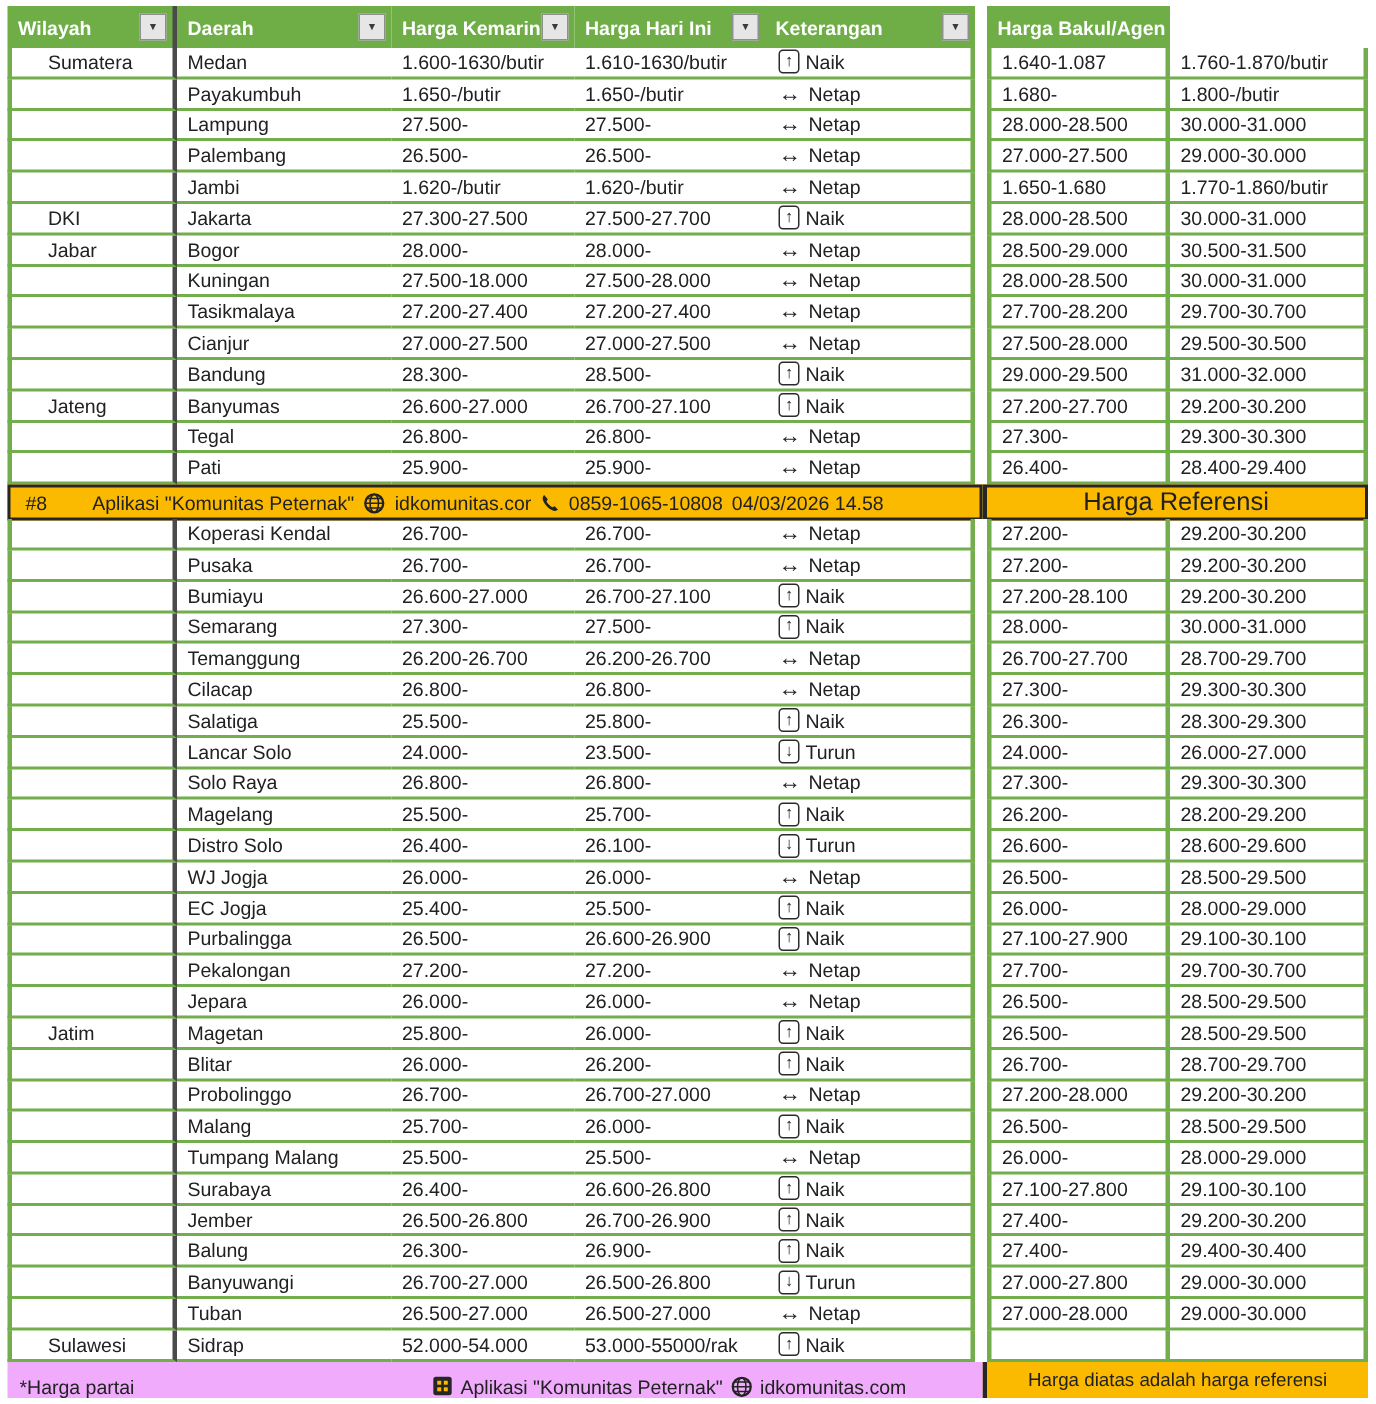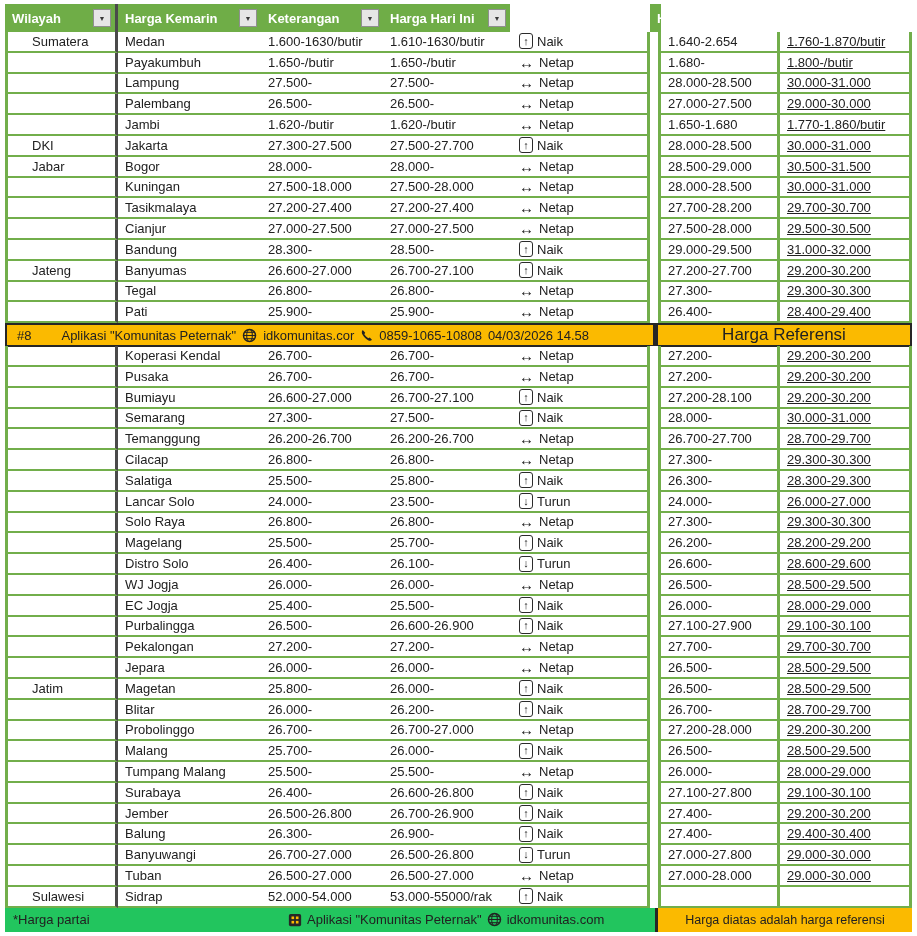--- a/index.html
+++ b/index.html
@@ -18,89 +18,95 @@
       color:#3a3a3a;font-size:7px;display:flex;align-items:center;justify-content:center;
       flex:none;cursor:pointer;}
   
   .row{height:20.8px;font-size:13px;}
   .c{display:flex;align-items:center;padding-left:7px;border-bottom:2px solid #72AE4B;
      white-space:nowrap;overflow:hidden;}
   .c-wilayah{border-left:3px solid #72AE4B;border-right:3px solid #4a4a4a;padding-left:24px;}
   .c-ket{border-right:3px solid #72AE4B;padding-left:9px;}
   .gapcell{background:#fff;}
   .c-bakul{border-left:3px solid #72AE4B;border-right:3px solid #72AE4B;}
-  .c-toko{border-right:3px solid #72AE4B;text-decoration:underline;}
+  .c-toko{border-right:3px solid #72AE4B;}
   .t-icon{display:inline-flex;align-items:center;justify-content:center;
           font-size:15px;margin-right:5px;line-height:1;}
   .t-icon.boxed{width:12px;height:14px;border:1.5px solid #2b2b2b;border-radius:3px;
           font-size:11px;font-weight:bold;margin-right:4px;}
   
   .banner{display:grid;grid-template-columns:650px 257px;width:907px;margin-left:5px;height:23px;}
   .banner-left{background:#FBBA00;border:2px solid #262626;display:flex;align-items:center;
           font-size:13px;gap:6px;white-space:nowrap;overflow:hidden;}
   .banner-num{margin-left:10px;margin-right:24px;}
   .banner-right{background:#FBBA00;border:2px solid #262626;border-left-width:3px;
           display:flex;align-items:center;justify-content:center;font-size:17px;}
   
   .footer{display:grid;grid-template-columns:650px 257px;width:907px;margin-left:5px;height:24px;}
-  .footer-left{background:#22c55e;position:relative;display:flex;align-items:center;font-size:13px;}
+  .footer-left{background:#f0abfc;position:relative;display:flex;align-items:flex-end;font-size:13px;}
   .f-left-label{margin-left:8px;}
   .f-center{position:absolute;left:283px;display:flex;align-items:center;gap:5px;white-space:nowrap;}
   .footer-right{background:#FBBA00;border-left:3px solid #262626;display:flex;
           align-items:center;justify-content:center;font-size:12.5px;}
   .icn{display:inline-flex;align-items:center;flex:none;}
 </style>
 </head>
 <body>
 
 <div class="sheet">
 
   <div class="grid hdr-row">
     <div class="hc dark-right">
       <span>Wilayah</span>
       <span class="filter-btn">
           <span>▼</span>
         </span>
     </div>
     <div class="hc">
+      <span>Daerah</span>
+      <span class="filter-btn">
+          <span>▼</span>
+        </span>
+    </div>
+    <div class="hc">
       <span>Harga Kemarin</span>
+      <span class="filter-btn">
+          <span>▼</span>
+        </span>
+    </div>
+    <div class="hc">
+      <span>Harga Hari Ini</span>
       <span class="filter-btn">
           <span>▼</span>
         </span>
     </div>
     <div class="hc">
       <span>Keterangan</span>
       <span class="filter-btn">
           <span>▼</span>
         </span>
     </div>
-    <div class="hc">
-      <span>Harga Hari Ini</span>
-      <span class="filter-btn">
-          <span>▼</span>
-        </span>
-    </div>
     <div class="hc-gap"></div>
     <div class="hc">
       <span>Harga Bakul/Agen</span>
     </div>
   </div>
 
   <div id="rows-top">
       <div class="grid row">
     <div class="c c-wilayah">Sumatera</div>
     <div class="c">Medan</div>
     <div class="c">1.600-1630/butir</div>
     <div class="c">1.610-1630/butir</div>
     <div class="c c-ket">
       <span class="t-icon boxed">↑</span>
       <span class="t-label">Naik</span>
     </div>
     <div class="gapcell"></div>
-    <div class="c c-bakul">1.640-2.654</div>
+    <div class="c c-bakul">1.640-1.087</div>
     <div class="c c-toko">1.760-1.870/butir</div>
   </div>
       <div class="grid row">
     <div class="c c-wilayah"></div>
     <div class="c">Payakumbuh</div>
     <div class="c">1.650-/butir</div>
     <div class="c">1.650-/butir</div>
     <div class="c c-ket">
       <span class="t-icon">↔</span>
       <span class="t-label">Netap</span>

